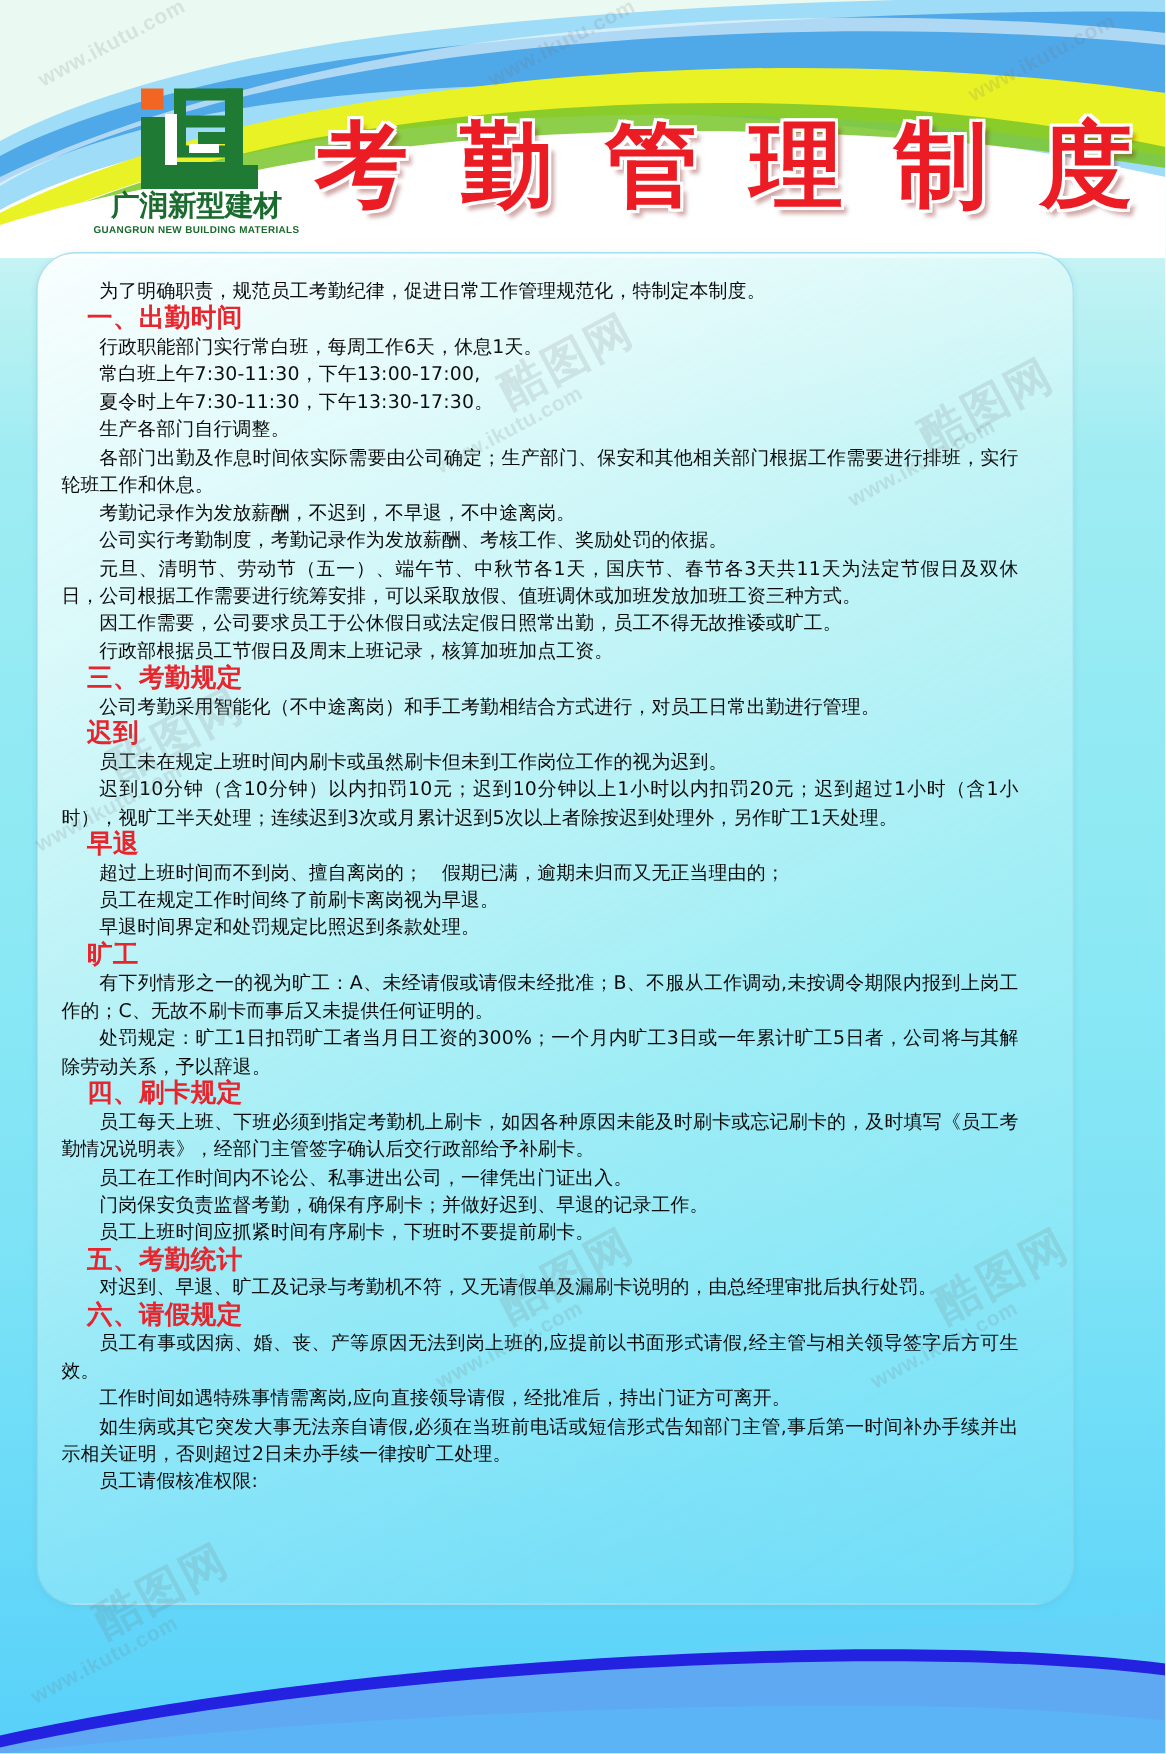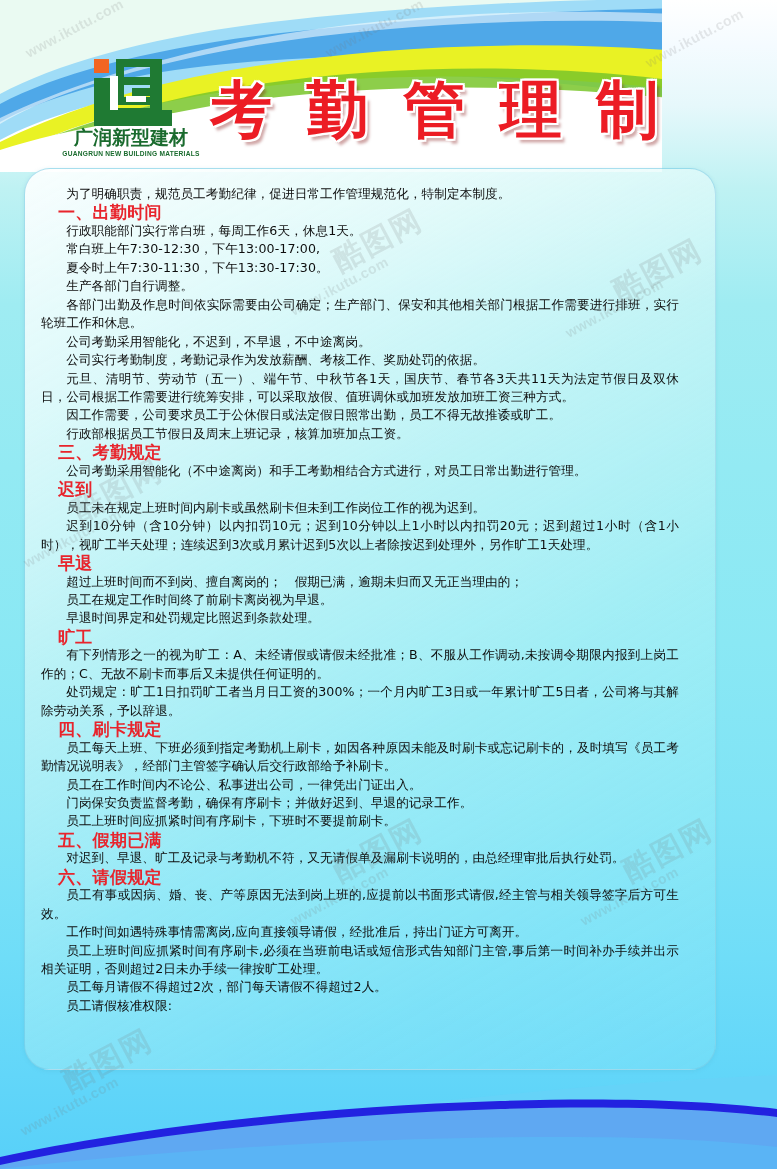--- a/index.html
+++ b/index.html
@@ -9,21 +9,21 @@
     background:#ffffff;
   }
   .poster{
     position:relative;width:777px;height:1169px;overflow:hidden;
     background:linear-gradient(180deg,#ffffff 0%,#f4fbff 4%,#e6f8fb 9%,#bff2f3 16%,
                 #9fecf2 26%,#93eaf3 40%,#8ae8f4 55%,#7ee3f6 70%,#6fddf8 82%,#62d6f9 92%,#57d0f9 100%);
   }
 
   
   .header{
-    position:absolute;left:0;top:0;width:662px;height:172px;overflow:hidden;
+    position:absolute;left:0;top:0;width:777px;height:172px;overflow:hidden;
     background:#ffffff;
   }
   .hdr-bg{position:absolute;inset:0;}
   .hdr-fade{
     position:absolute;left:0;top:150px;width:777px;height:34px;
     background:linear-gradient(180deg,#ffffff 0%, rgba(255,255,255,0) 100%);
     pointer-events:none;
   }
 
   
@@ -179,25 +179,25 @@
     </div>
   </div>
 
   <div class="panel">
     <div class="panel-inner">
 
       <p class="b ind">为了明确职责，规范员工考勤纪律，促进日常工作管理规范化，特制定本制度。</p>
 
       <p class="h ind1">一、出勤时间</p>
       <p class="b ind">行政职能部门实行常白班，每周工作6天，休息1天。</p>
-      <p class="b ind">常白班上午7:30-12:30，下午13:00-17:00,</p>
+      <p class="b ind">常白班上午7:30-11:30，下午13:00-17:00,</p>
       <p class="b ind">夏令时上午7:30-11:30，下午13:30-17:30。</p>
       <p class="b ind">生产各部门自行调整。</p>
       <p class="b ind">各部门出勤及作息时间依实际需要由公司确定；生产部门、保安和其他相关部门根据工作需要进行排班，实行轮班工作和休息。</p>
-      <p class="b ind">公司考勤采用智能化，不迟到，不早退，不中途离岗。</p>
+      <p class="b ind">考勤记录作为发放薪酬，不迟到，不早退，不中途离岗。</p>
       <p class="b ind">公司实行考勤制度，考勤记录作为发放薪酬、考核工作、奖励处罚的依据。</p>
 
       <p class="b ind">元旦、清明节、劳动节（五一）、端午节、中秋节各1天，国庆节、春节各3天共11天为法定节假日及双休日，公司根据工作需要进行统筹安排，可以采取放假、值班调休或加班发放加班工资三种方式。</p>
       <p class="b ind">因工作需要，公司要求员工于公休假日或法定假日照常出勤，员工不得无故推诿或旷工。</p>
       <p class="b ind">行政部根据员工节假日及周末上班记录，核算加班加点工资。</p>
 
       <p class="h ind1">三、考勤规定</p>
       <p class="b ind">公司考勤采用智能化（不中途离岗）和手工考勤相结合方式进行，对员工日常出勤进行管理。</p>
 
       <p class="h ind1">迟到</p>
@@ -212,28 +212,27 @@
       <p class="h ind1">旷工</p>
       <p class="b ind">有下列情形之一的视为旷工：A、未经请假或请假未经批准；B、不服从工作调动,未按调令期限内报到上岗工作的；C、无故不刷卡而事后又未提供任何证明的。</p>
       <p class="b ind">处罚规定：旷工1日扣罚旷工者当月日工资的300%；一个月内旷工3日或一年累计旷工5日者，公司将与其解除劳动关系，予以辞退。</p>
 
       <p class="h ind1">四、刷卡规定</p>
       <p class="b ind">员工每天上班、下班必须到指定考勤机上刷卡，如因各种原因未能及时刷卡或忘记刷卡的，及时填写《员工考勤情况说明表》，经部门主管签字确认后交行政部给予补刷卡。</p>
       <p class="b ind">员工在工作时间内不论公、私事进出公司，一律凭出门证出入。</p>
       <p class="b ind">门岗保安负责监督考勤，确保有序刷卡；并做好迟到、早退的记录工作。</p>
       <p class="b ind">员工上班时间应抓紧时间有序刷卡，下班时不要提前刷卡。</p>
 
-      <p class="h ind1">五、假期已满</p>
+      <p class="h ind1">五、考勤统计</p>
       <p class="b ind">对迟到、早退、旷工及记录与考勤机不符，又无请假单及漏刷卡说明的，由总经理审批后执行处罚。</p>
 
       <p class="h ind1">六、请假规定</p>
       <p class="b ind">员工有事或因病、婚、丧、产等原因无法到岗上班的,应提前以书面形式请假,经主管与相关领导签字后方可生效。</p>
       <p class="b ind">工作时间如遇特殊事情需离岗,应向直接领导请假，经批准后，持出门证方可离开。</p>
-      <p class="b ind">员工上班时间应抓紧时间有序刷卡,必须在当班前电话或短信形式告知部门主管,事后第一时间补办手续并出示相关证明，否则超过2日未办手续一律按旷工处理。</p>
-      <p class="b ind">员工每月请假不得超过2次，部门每天请假不得超过2人。</p>
+      <p class="b ind">如生病或其它突发大事无法亲自请假,必须在当班前电话或短信形式告知部门主管,事后第一时间补办手续并出示相关证明，否则超过2日未办手续一律按旷工处理。</p>
       <p class="b ind">员工请假核准权限:</p>
 
     </div>
   </div>
 
   <div class="footer">
     <svg width="777" height="130" viewBox="0 0 777 130" preserveAspectRatio="none">
       <path d="M0,130 L777,130 L777,36 C600,44 420,62 240,86 C150,98 66,112 0,124 Z" fill="#69d2f7" opacity="0.55"></path>
       <path d="M0,118 C120,92 300,68 500,62 C620,58 710,62 777,70 L777,130 L0,130 Z" fill="#2222e0"></path>
       <path d="M0,126 C120,100 300,76 500,70 C620,66 710,70 777,78 L777,130 L0,130 Z" fill="#5fa8f2"></path>

